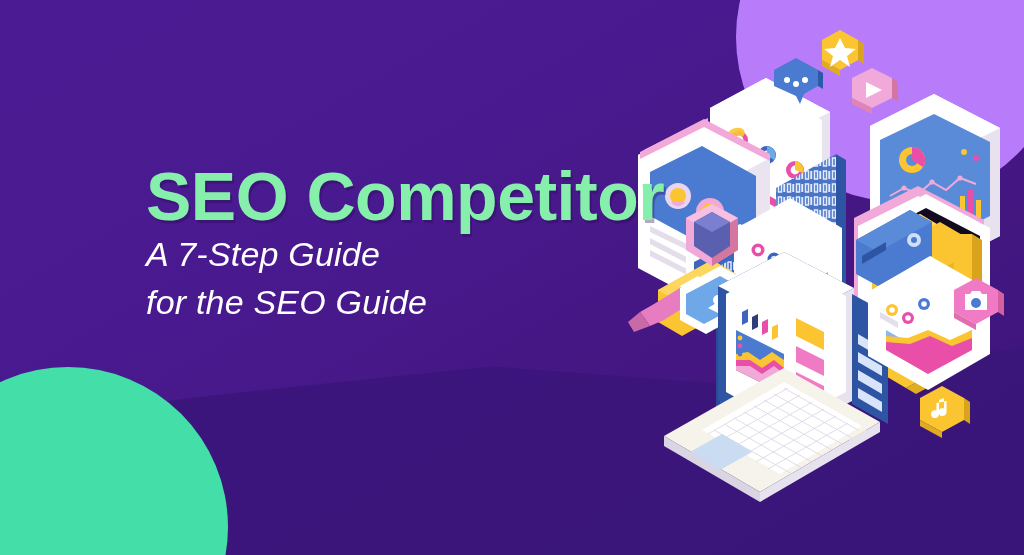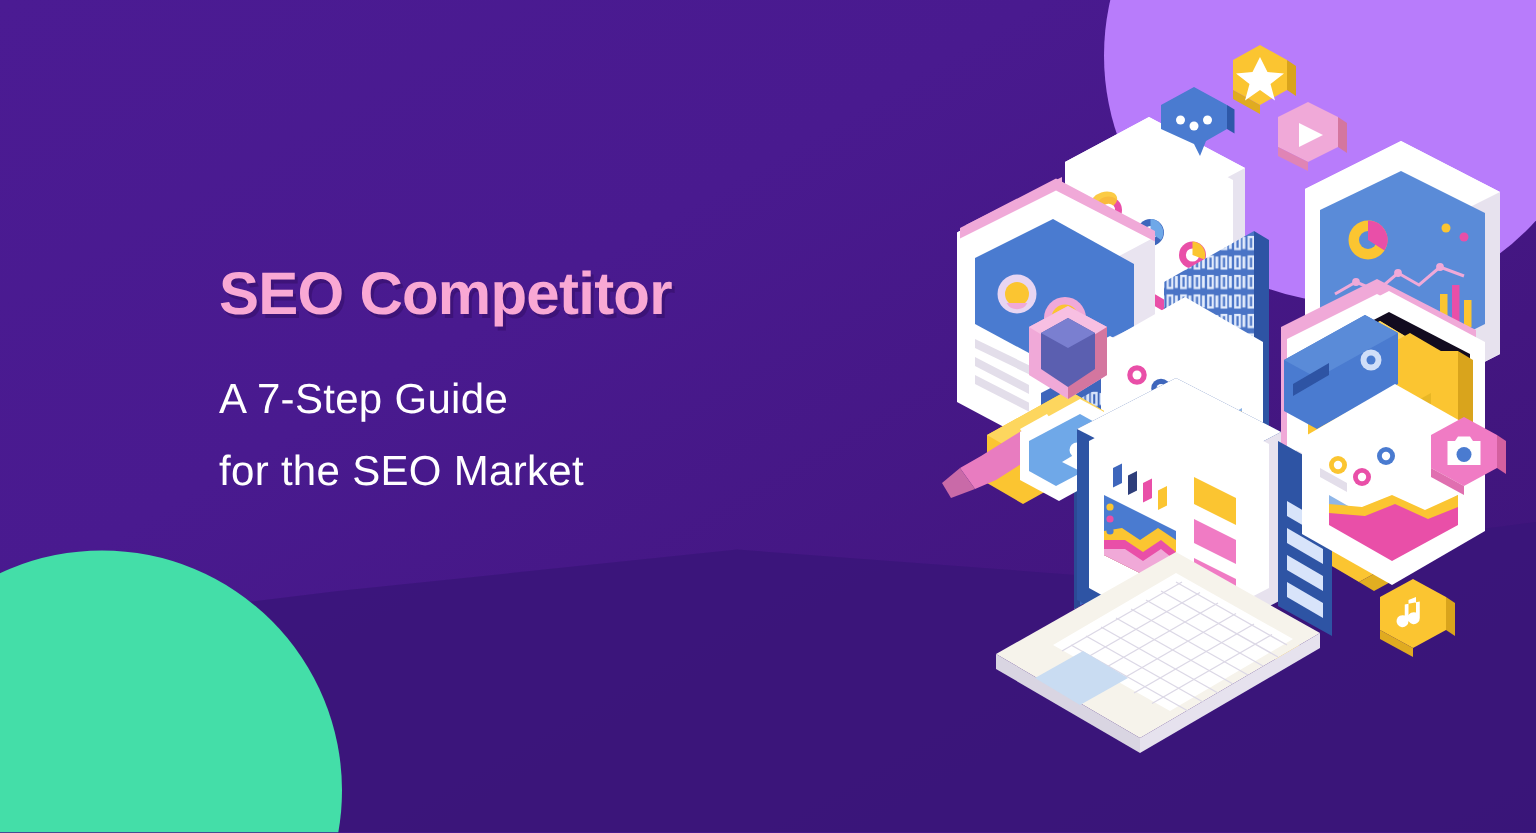--- a/index.html
+++ b/index.html
@@ -48,34 +48,35 @@
   }
 
   
   .copy {
     position:absolute;
     left:146px; top:166px;
     width:540px;
     z-index:6;
   }
   .title {
-    color:#f9a8d4;
-    font-size:40px;
+    color:#86efac;
+    font-size:68px;
     line-height:60px;
     font-weight:bold;
     letter-spacing:-0.5px;
     text-shadow:2px 3px 0 rgba(40,8,80,.35);
   }
   .subtitle {
     color:#FFFFFF;
-    font-size:28px;
+    font-size:34px;
     line-height:48px;
     font-weight:400;
-    margin-top:16px;
+    margin-top:4px;
     letter-spacing:.2px;
+    font-style:italic;
   }
   .sub-line { display:block; }
 
   
   .art {
     position:absolute;
     right:0; top:0;
     width:400px; height:555px;
     z-index:5;
   }
@@ -92,21 +93,21 @@
   <div class="blob-purple-mask"></div>
   <div class="blob-green"></div>
   <div class="blob-green-notch"></div>
 
   <div class="copy">
     <div class="title">
       <span class="t-line">SEO Competitor</span><br>
     </div>
     <div class="subtitle">
       <span class="sub-line">A 7-Step Guide</span>
-      <span class="sub-line">for the SEO Market</span>
+      <span class="sub-line">for the SEO Guide</span>
     </div>
   </div>
 
   <div class="art">
   <svg viewBox="0 0 400 555" xmlns="http://www.w3.org/2000/svg">
     <defs>
 
       <pattern id="binpat" width="9" height="13" patternUnits="userSpaceOnUse">
         <rect width="9" height="13" fill="#3E66BC"></rect>
         <rect x="1" y="2" width="2.2" height="8" fill="#D8E4FA"></rect>

